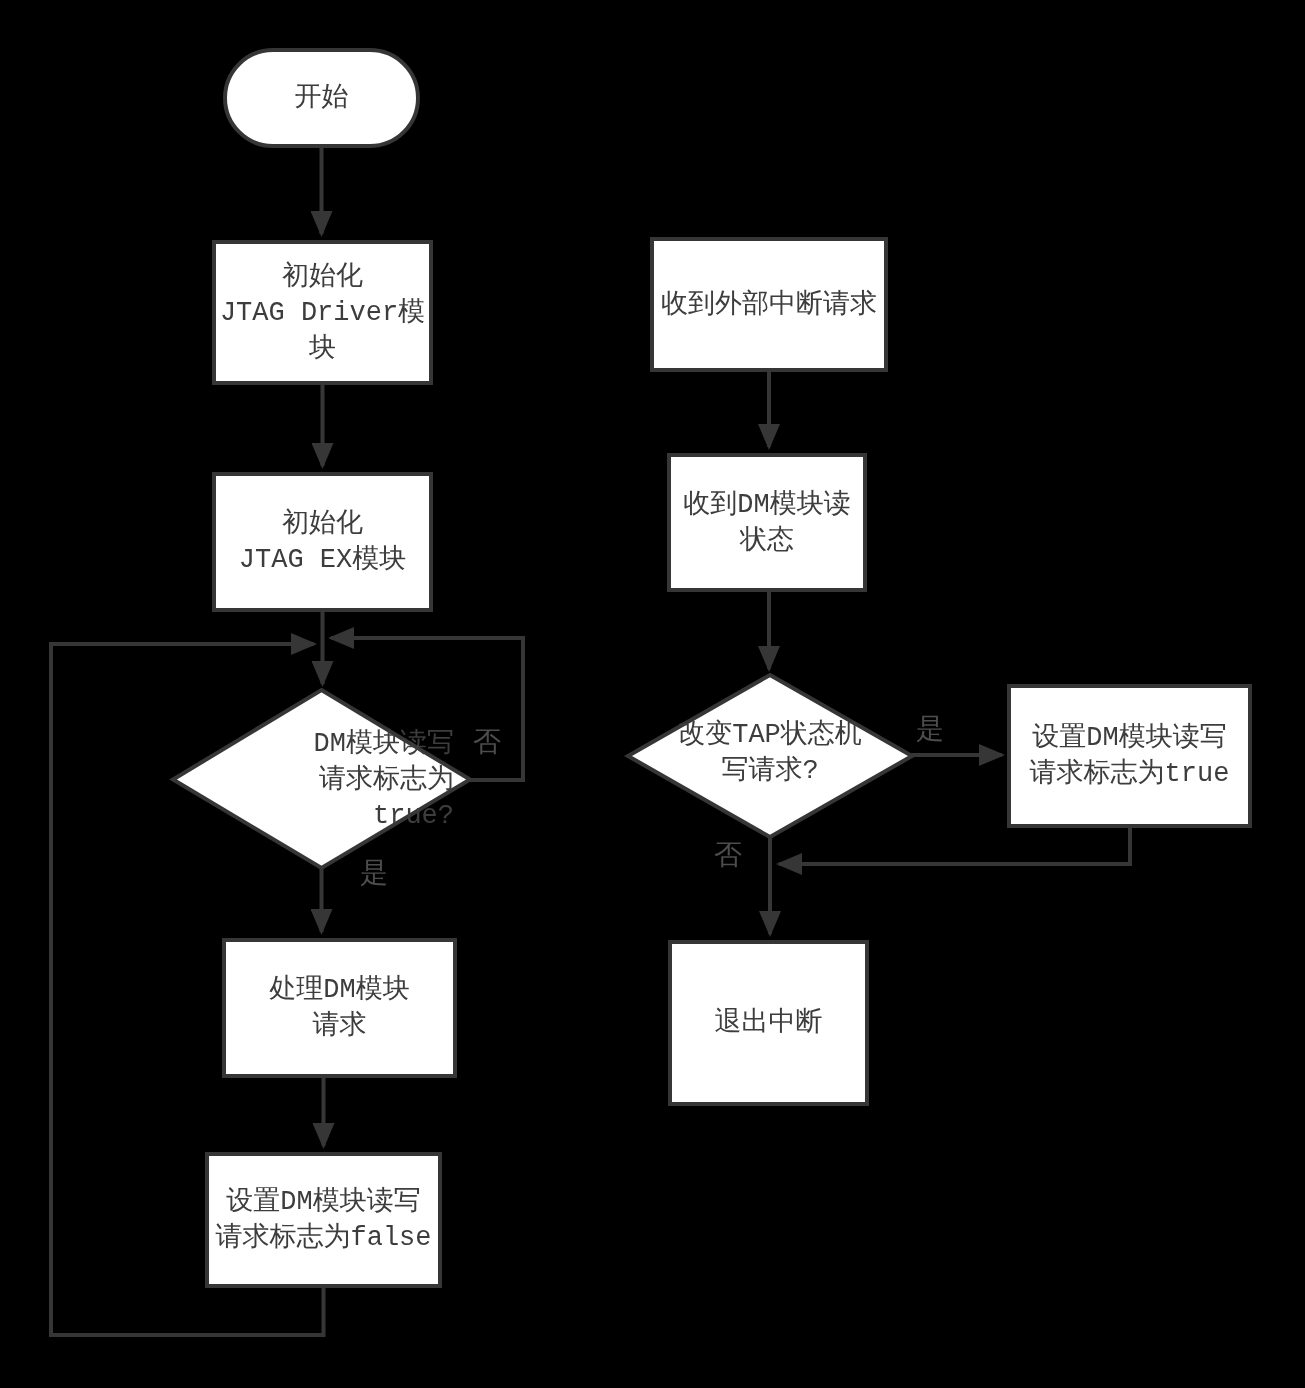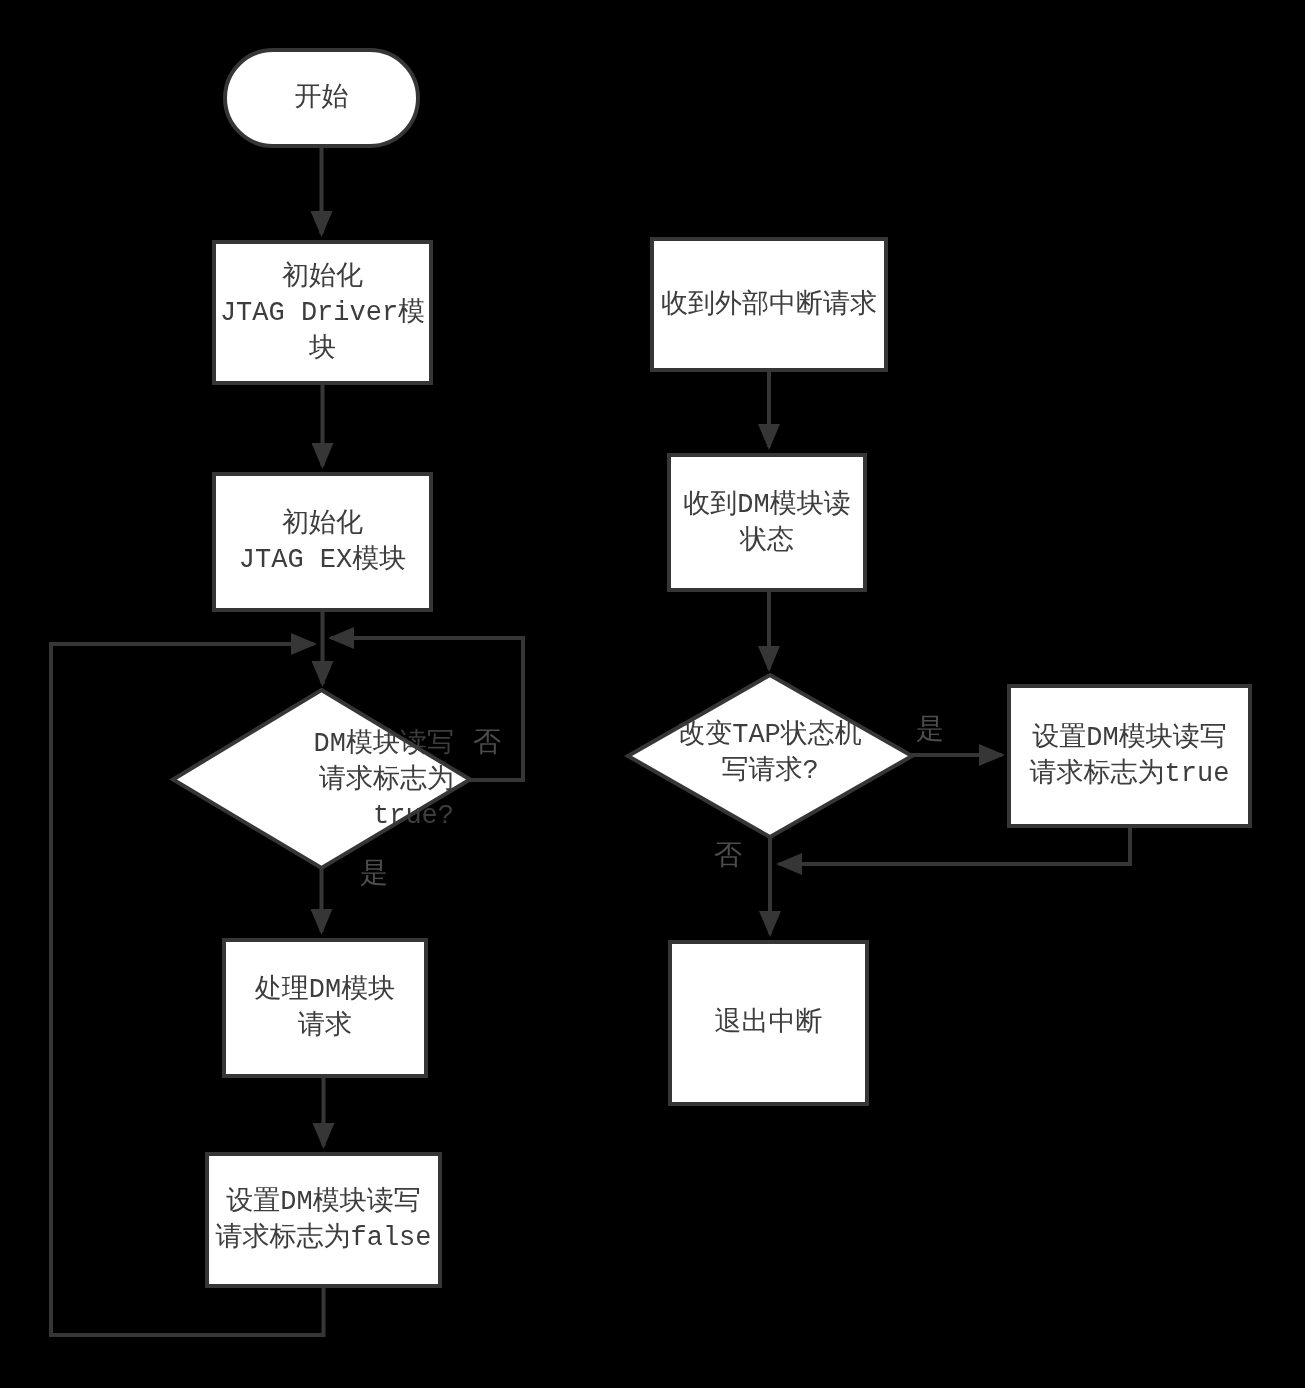--- a/index.html
+++ b/index.html
@@ -114,21 +114,21 @@
 
   <div class="flow-node" style="left:212px; top:472px; width:221px; height:140px;">
     <span class="node-label">初始化
 JTAG EX模块</span>
   </div>
 
   <div class="diamond-label" style="left:324px; top:780px;text-align:right;">DM模块读写
 请求标志为
 true?</div>
 
-  <div class="flow-node" style="left:222px; top:938px; width:206px; height:140px;">
+  <div class="flow-node" style="left:222px; top:938px; width:235px; height:140px;">
     <span class="node-label">处理DM模块
 请求</span>
   </div>
 
   <div class="flow-node" style="left:205px; top:1152px; width:237px; height:136px;">
     <span class="node-label">设置DM模块读写
 请求标志为false</span>
   </div>
 
   <div class="flow-node" style="left:650px; top:237px; width:238px; height:135px;">

